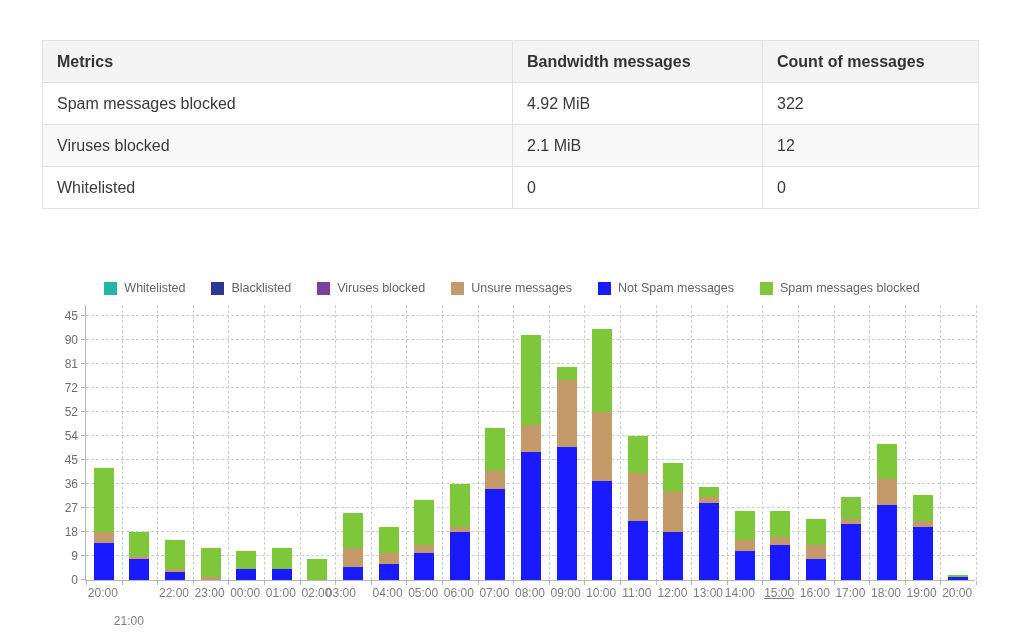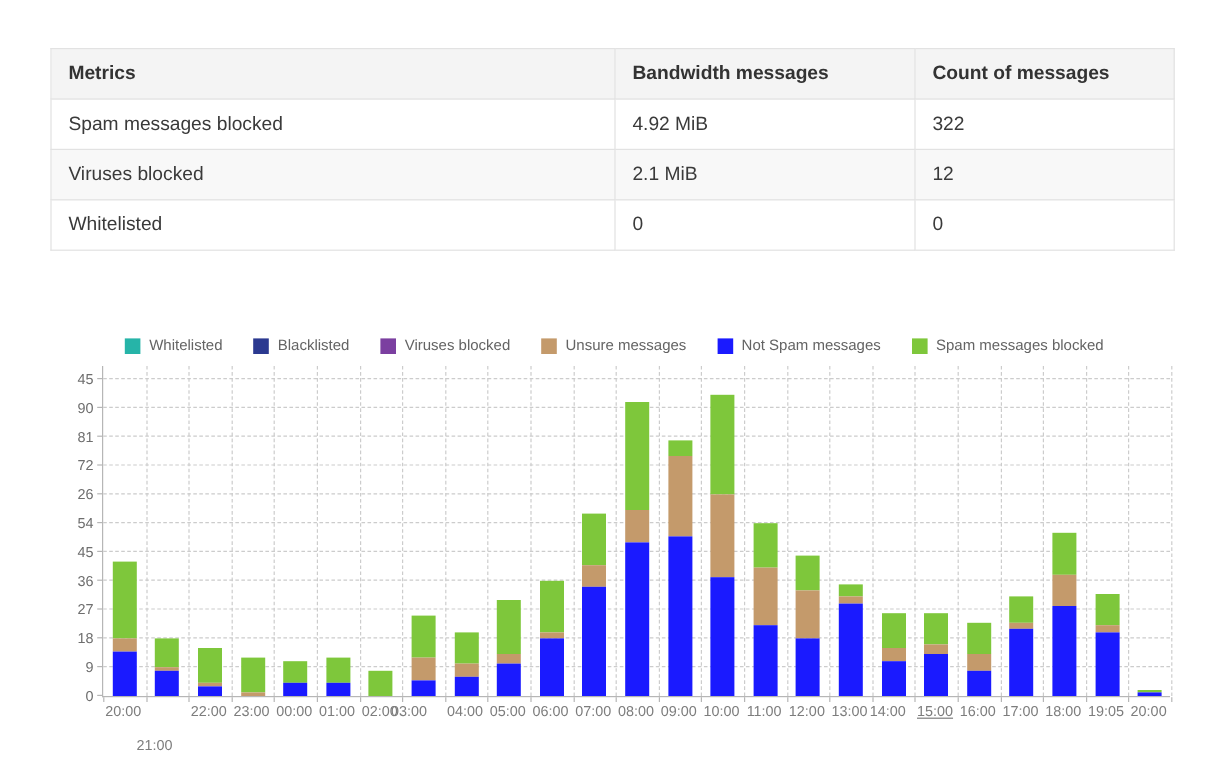--- a/index.html
+++ b/index.html
@@ -141,21 +141,21 @@
         <div class="hgrid" style="bottom: 96px;"></div>
         <span class="y-tick-label" style="bottom: 89px;">36</span>
         <div class="y-tick-mark" style="bottom: 96px;"></div>
         <div class="hgrid" style="bottom: 120px;"></div>
         <span class="y-tick-label" style="bottom: 113px;">45</span>
         <div class="y-tick-mark" style="bottom: 120px;"></div>
         <div class="hgrid" style="bottom: 144px;"></div>
         <span class="y-tick-label" style="bottom: 137px;">54</span>
         <div class="y-tick-mark" style="bottom: 144px;"></div>
         <div class="hgrid" style="bottom: 168px;"></div>
-        <span class="y-tick-label" style="bottom: 161px;">26</span>
+        <span class="y-tick-label" style="bottom: 161px;">52</span>
         <div class="y-tick-mark" style="bottom: 168px;"></div>
         <div class="hgrid" style="bottom: 192px;"></div>
         <span class="y-tick-label" style="bottom: 185px;">72</span>
         <div class="y-tick-mark" style="bottom: 192px;"></div>
         <div class="hgrid" style="bottom: 216px;"></div>
         <span class="y-tick-label" style="bottom: 209px;">81</span>
         <div class="y-tick-mark" style="bottom: 216px;"></div>
         <div class="hgrid" style="bottom: 240px;"></div>
         <span class="y-tick-label" style="bottom: 233px;">90</span>
         <div class="y-tick-mark" style="bottom: 240px;"></div>
@@ -350,17 +350,17 @@
         <span class="x-tick-label" style="left: 462.8px; width: 35.6px;">09:00</span>
         <span class="x-tick-label" style="left: 498.4px; width: 35.6px;">10:00</span>
         <span class="x-tick-label" style="left: 534px; width: 35.6px;">11:00</span>
         <span class="x-tick-label" style="left: 569.6px; width: 35.6px;">12:00</span>
         <span class="x-tick-label" style="left: 605.2px; width: 35.6px;">13:00</span>
         <span class="x-tick-label" style="left: 637px; width: 35.6px;">14:00</span>
         <span class="x-tick-label" style="left: 676.4px; width: 35.6px; text-decoration: underline;">15:00</span>
         <span class="x-tick-label" style="left: 712px; width: 35.6px;">16:00</span>
         <span class="x-tick-label" style="left: 747.6px; width: 35.6px;">17:00</span>
         <span class="x-tick-label" style="left: 783.2px; width: 35.6px;">18:00</span>
-        <span class="x-tick-label" style="left: 818.8px; width: 35.6px;">19:05</span>
+        <span class="x-tick-label" style="left: 818.8px; width: 35.6px;">19:00</span>
         <span class="x-tick-label" style="left: 854.4px; width: 35.6px;">20:00</span>
       </div>
   </div>
 </div>
 
 </body></html>

